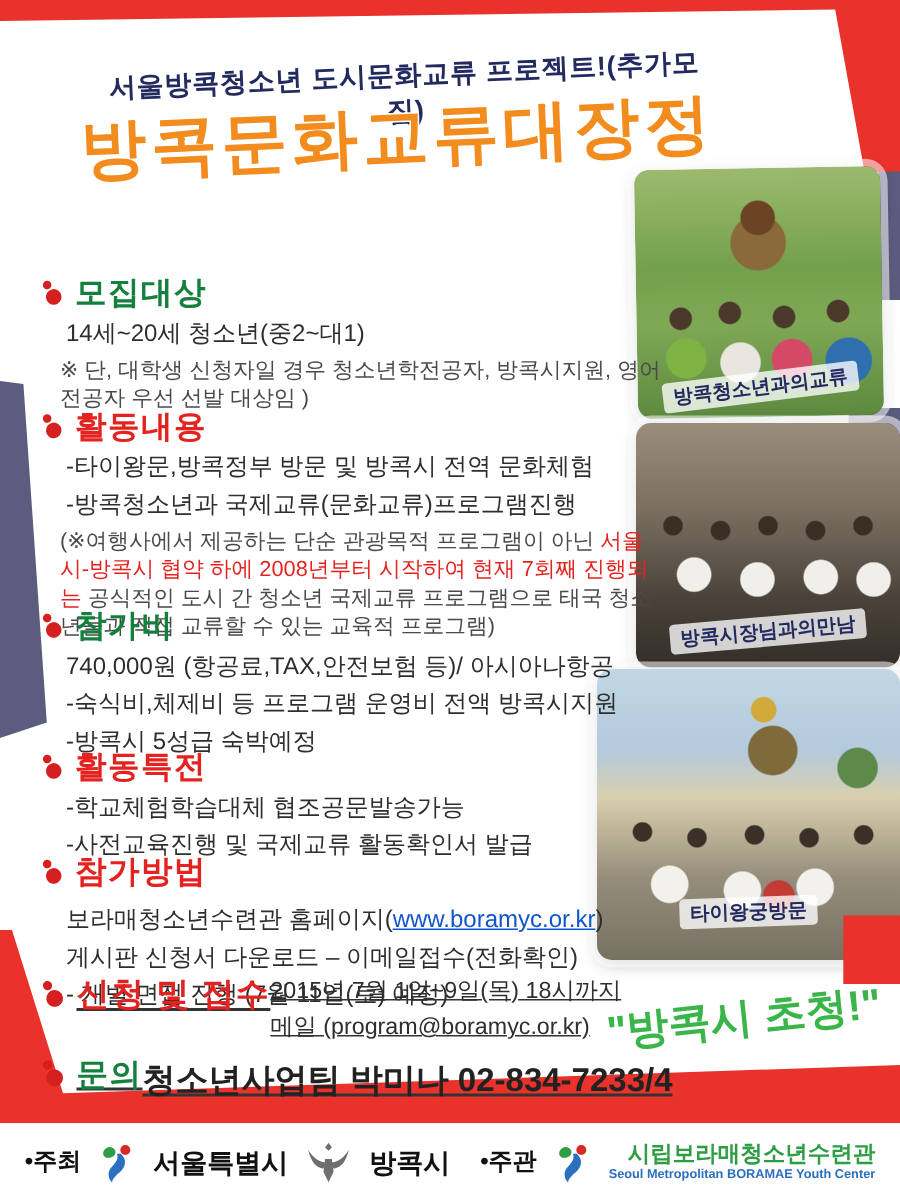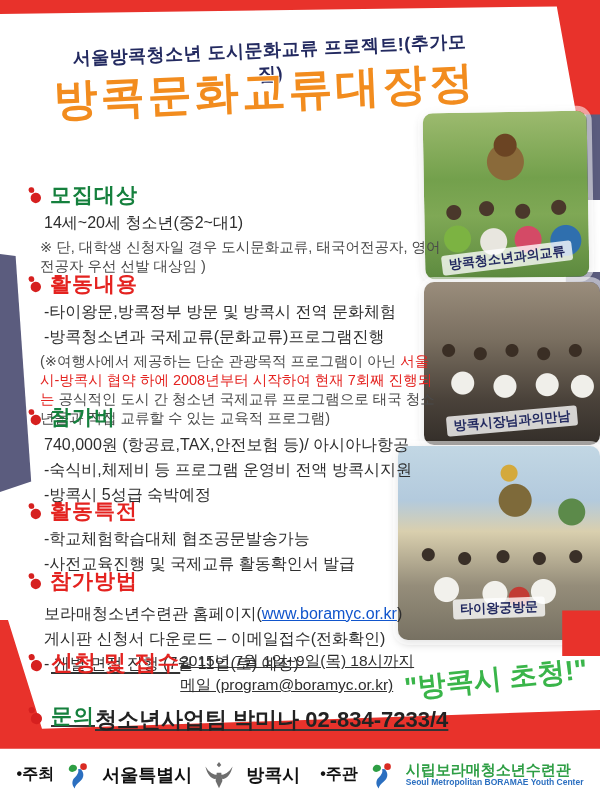--- a/index.html
+++ b/index.html
@@ -106,21 +106,21 @@
       linear-gradient(180deg,#c2d7e4 0%,#b3cadd 28%,#d9cfae 44%,#958d7a 72%,#777162 100%);
   }
   .photo-3 .caption{bottom:22px; transform:translateX(-50%) rotate(-2deg);}
 
   .footer{
     position:absolute; left:0; bottom:0; width:600px; height:51px; background:#ffffff;
     display:flex; align-items:center; justify-content:center; gap:12px; z-index:6;
   }
   .footer .lbl{font-size:16px; font-weight:900; color:#111; white-space:nowrap;}
   .footer .org-name{font-size:18px; font-weight:700; color:#111; white-space:nowrap;}
-  .org-block{display:flex; flex-direction:column; line-height:1.1;}
+  .org-block{display:flex; flex-direction:column; line-height:1.1;text-align:right;}
   .org-kr{font-size:15px; font-weight:800; color:#2e9e44; white-space:nowrap;}
   .org-en{font-size:8.5px; font-weight:700; color:#2b6fc0; white-space:nowrap;}
   .logo{display:inline-flex;}
 </style>
 </head>
 <body>
 
 <div class="poster">
 
   <div class="shape top-red"></div>
@@ -150,21 +150,21 @@
         <svg width="13" height="19" viewBox="0 0 20 28">
             <g fill="#d6201f">
               <circle cx="6.5" cy="5" r="4.4"></circle>
               <circle cx="11.5" cy="18" r="8"></circle>
             </g>
           </svg>
       </span>
       <span class="h-label c-blue">모집대상</span>
     </div>
     <p class="body-line">14세~20세 청소년(중2~대1)</p>
-    <p class="note">※ 단, 대학생 신청자일 경우 도시문화교류, 태국어전공자, 영어 전공자 우선 선발 대상임 )</p>
+    <p class="note">※ 단, 대학생 신청자일 경우 청소년학전공자, 방콕시지원, 영어 전공자 우선 선발 대상임 )</p>
   </div>
 
   <div class="sec" style="top:270px">
     <div class="h">
       <span class="drop">
         <svg width="13" height="19" viewBox="0 0 20 28">
             <g fill="#d6201f">
               <circle cx="6.5" cy="5" r="4.4"></circle>
               <circle cx="11.5" cy="18" r="8"></circle>
             </g>

